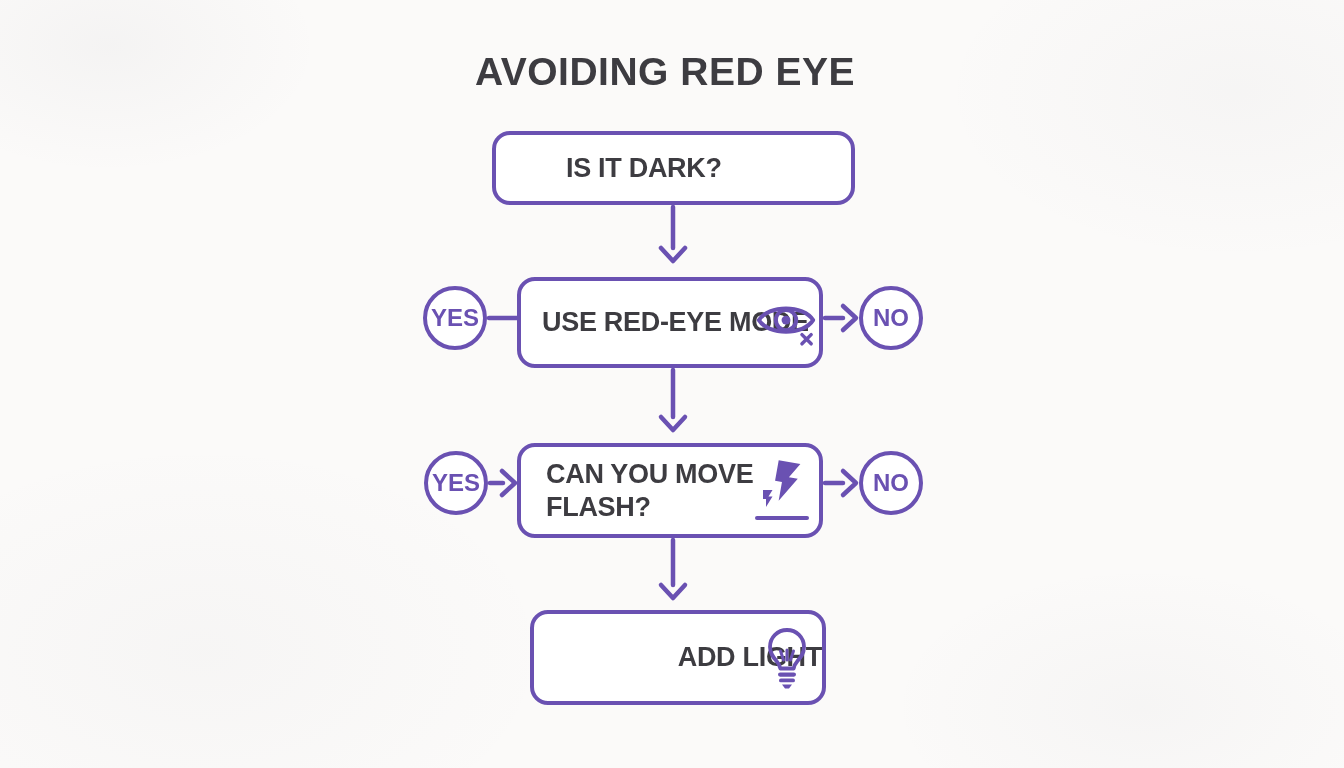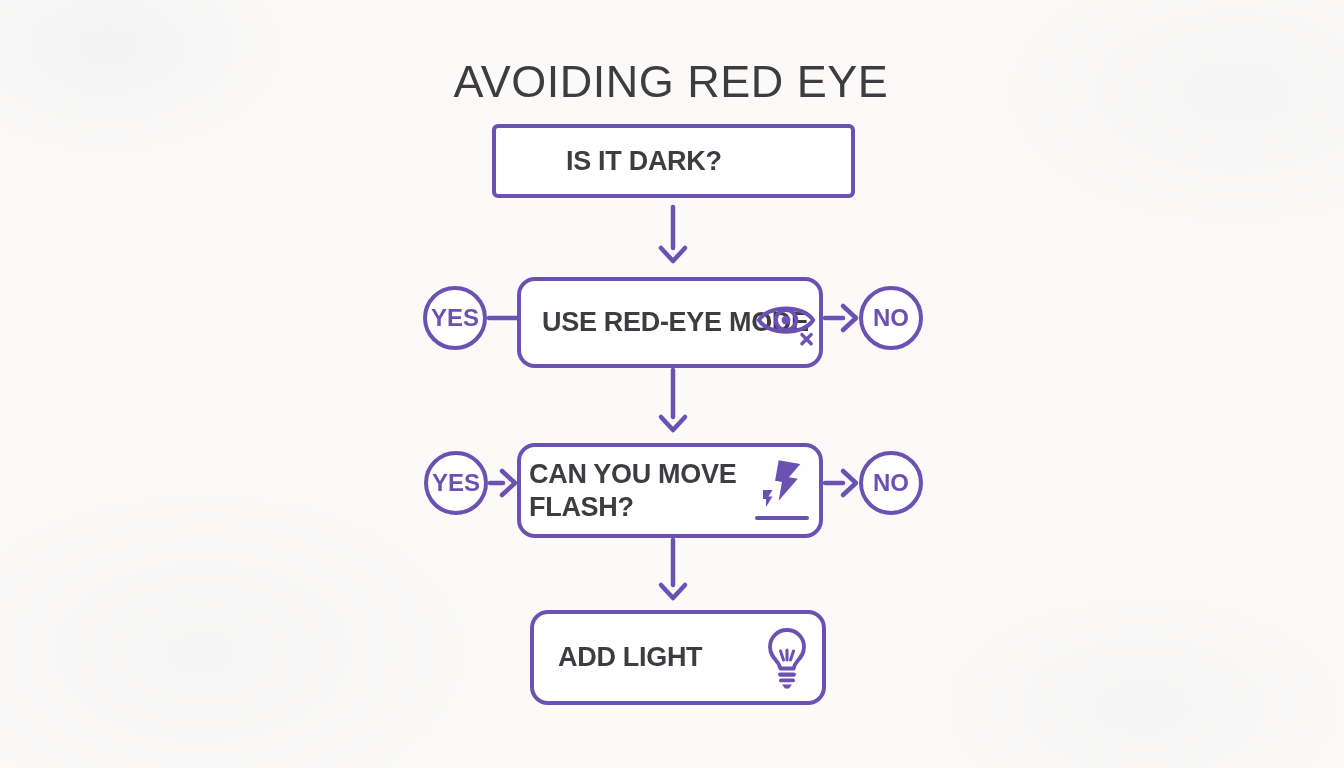--- a/index.html
+++ b/index.html
@@ -21,25 +21,25 @@
       radial-gradient(ellipse 300px 180px at 8% 6%, rgba(120,120,130,0.05), transparent 70%),
       radial-gradient(ellipse 420px 240px at 92% 12%, rgba(120,120,130,0.04), transparent 70%),
       radial-gradient(ellipse 500px 300px at 15% 85%, rgba(120,120,130,0.035), transparent 70%),
       radial-gradient(ellipse 360px 200px at 85% 92%, rgba(120,120,130,0.04), transparent 70%),
       var(--background);
   }
   .page-title{
     position:absolute;
     left:0;top:50px;width:1330px;
     text-align:center;
-    font-size:45px;
-    font-weight:normal;
+    font-size:39px;
+    font-weight:bold;
     letter-spacing:0.5px;
     color:var(--ink);
-    margin:6px;
+    margin:0;
   }
   .connectors{
     position:absolute;left:0;top:0;
     width:1344px;height:768px;
     pointer-events:none;
   }
   .connectors path{
     stroke:var(--accent);
     stroke-width:4.5;
     fill:none;
@@ -114,21 +114,21 @@
     <g>
       <path d="M490 483 H503"></path>
         <path d="M502 471 L515 483 L502 495"></path>
     </g>
     <g>
       <path d="M825 483 H843"></path>
         <path d="M843 471 L856 483 L843 495"></path>
     </g>
   </svg>
 
-  <div class="node" style="left:492px;top:124px;width:363px;height:74px;border-radius:6px;">
+  <div class="node" style="left:492px;top:131px;width:363px;height:74px;">
     <div class="node-label" style="padding-left:70px;">IS IT DARK?</div>
   </div>
 
   <div class="decision" style="left:423px;top:286px;">
     <span>YES</span>
   </div>
 
   <div class="node" style="left:517px;top:277px;width:306px;height:91px;">
     <div class="node-label" style="padding-left:21px;">USE RED-EYE MODE</div>
     <svg class="node-icon" style="right:3px;width:60px;height:50px;" viewBox="0 0 62 50" xmlns="http://www.w3.org/2000/svg">
@@ -141,35 +141,35 @@
 
   <div class="decision" style="left:859px;top:286px;">
     <span>NO</span>
   </div>
 
   <div class="decision" style="left:424px;top:451px;">
     <span>YES</span>
   </div>
 
   <div class="node" style="left:517px;top:443px;width:306px;height:95px;">
-    <div class="node-label" style="padding-left:8px;width:215px;">CAN YOU MOVE FLASH?</div>
+    <div class="node-label" style="padding-left:25px;width:215px;">CAN YOU MOVE FLASH?</div>
     <svg class="node-icon" style="right:8px;width:60px;height:66px;margin-top:2px;" viewBox="0 0 60 66" xmlns="http://www.w3.org/2000/svg">
       <g transform="rotate(10 36 28)">
         <path class="fill" d="M35 2 v21 h7 v19 l15 -25 h-9 l9 -15 z" transform="translate(-12 0)"></path>
       </g>
       <path class="fill" d="M12 30 v9 h3 v8 l6.5 -10.5 h-4 l4 -6.5 z"></path>
       <path class="stroke" stroke-width="4" stroke-linecap="round" d="M6 58 H56"></path>
     </svg>
   </div>
 
   <div class="decision" style="left:859px;top:451px;">
     <span>NO</span>
   </div>
 
-  <div class="node" style="left:530px;top:610px;width:296px;height:95px;">
+  <div class="node" style="left:530px;top:610px;width:296px;height:95px;justify-content:flex-end;">
     <div class="node-label" style="padding-left:24px;">ADD LIGHT</div>
     <svg class="node-icon" style="right:14px;width:42px;height:62px;" viewBox="0 0 42 62" xmlns="http://www.w3.org/2000/svg">
       <path class="stroke" stroke-width="3.8" stroke-linejoin="round" d="M21 3 C 30.5 3 38 10.5 38 20 C 38 26.5 34.8 30.2 31.5 34 C 29.4 36.4 28.2 38.4 27.7 41.5 L 14.3 41.5 C 13.8 38.4 12.6 36.4 10.5 34 C 7.2 30.2 4 26.5 4 20 C 4 10.5 11.5 3 21 3 Z"></path>
       <path class="stroke" stroke-width="3" stroke-linecap="round" d="M14.5 24 L17.5 33 M21 23 V33 M27.5 24 L24.5 33"></path>
       <rect class="fill" x="12" y="45.5" width="18" height="4.2" rx="2.1"></rect>
       <rect class="fill" x="13" y="51.5" width="16" height="3.8" rx="1.9"></rect>
       <path class="fill" d="M16 57.5 h10 l-3 4 h-4 z"></path>
     </svg>
   </div>
 

